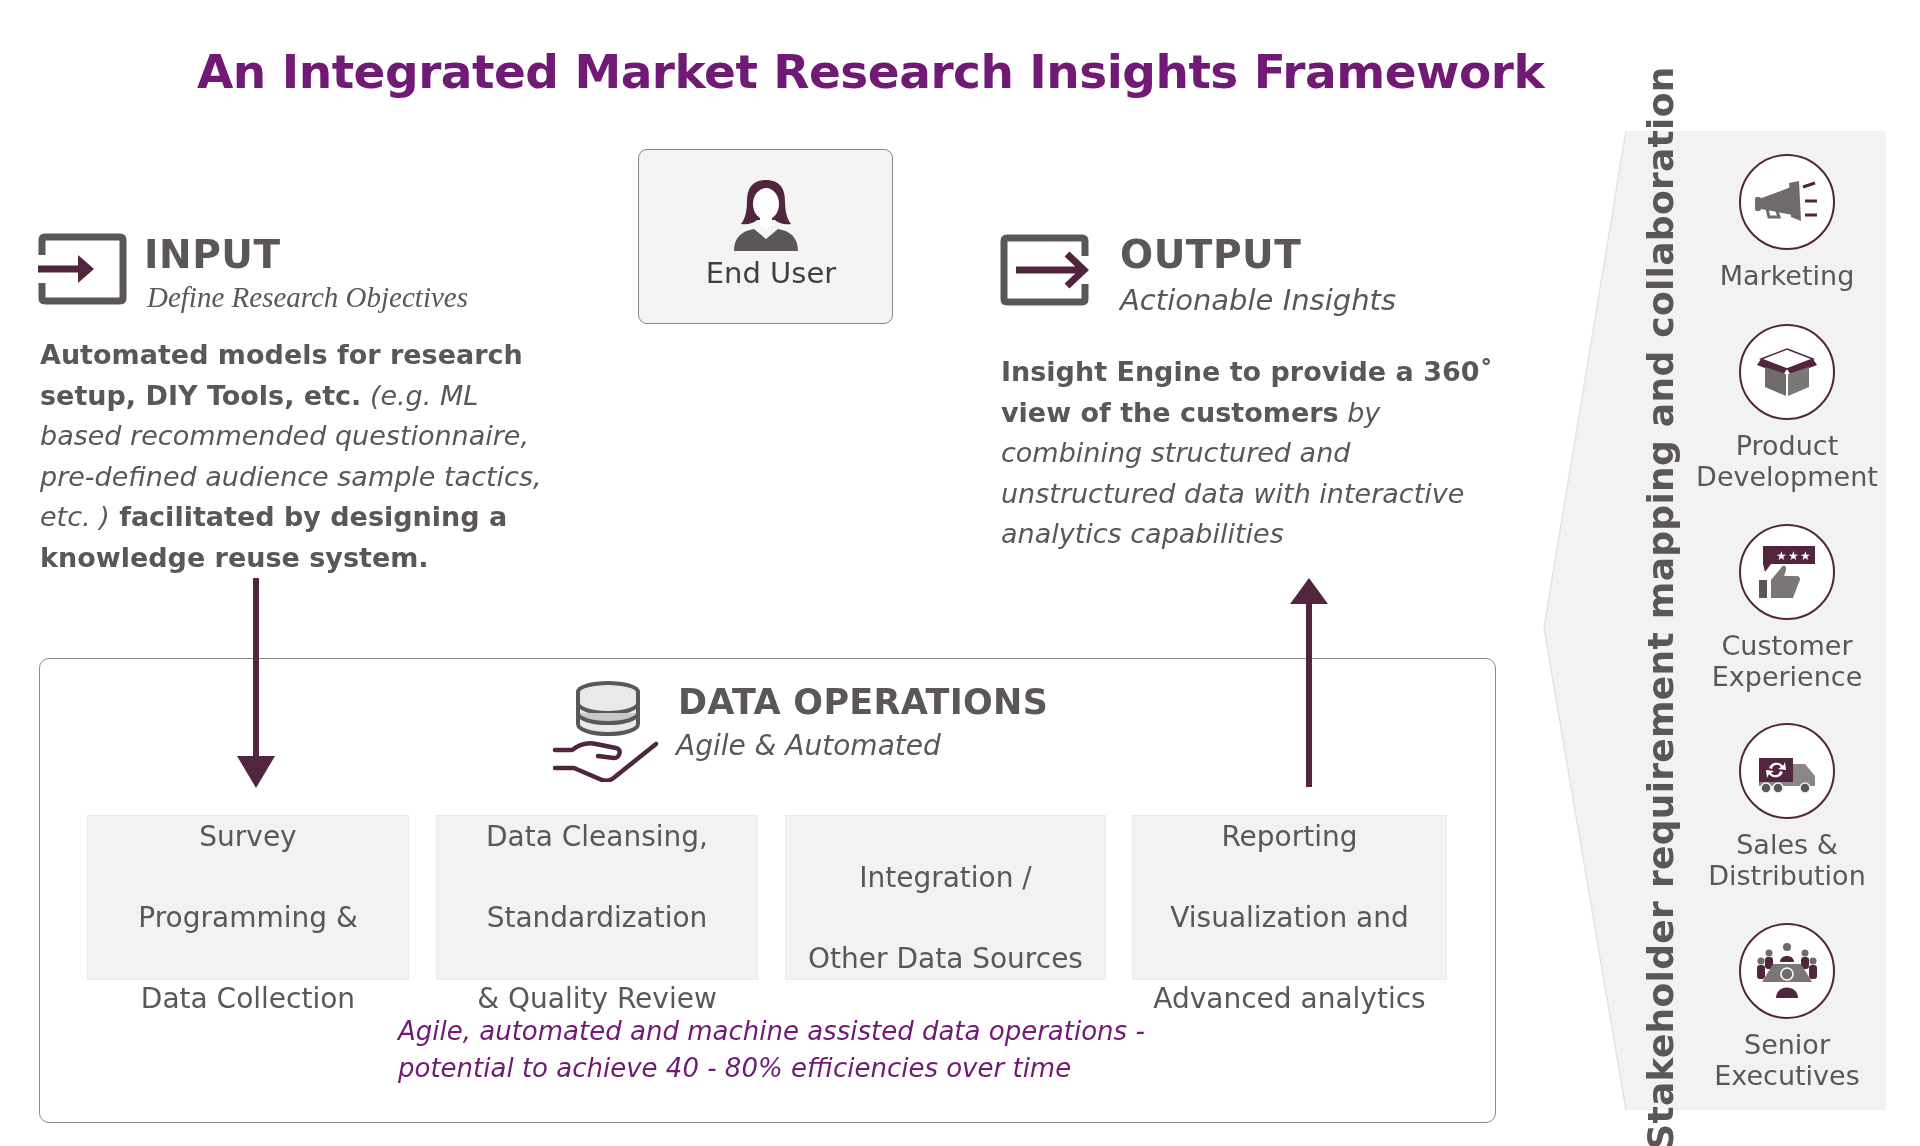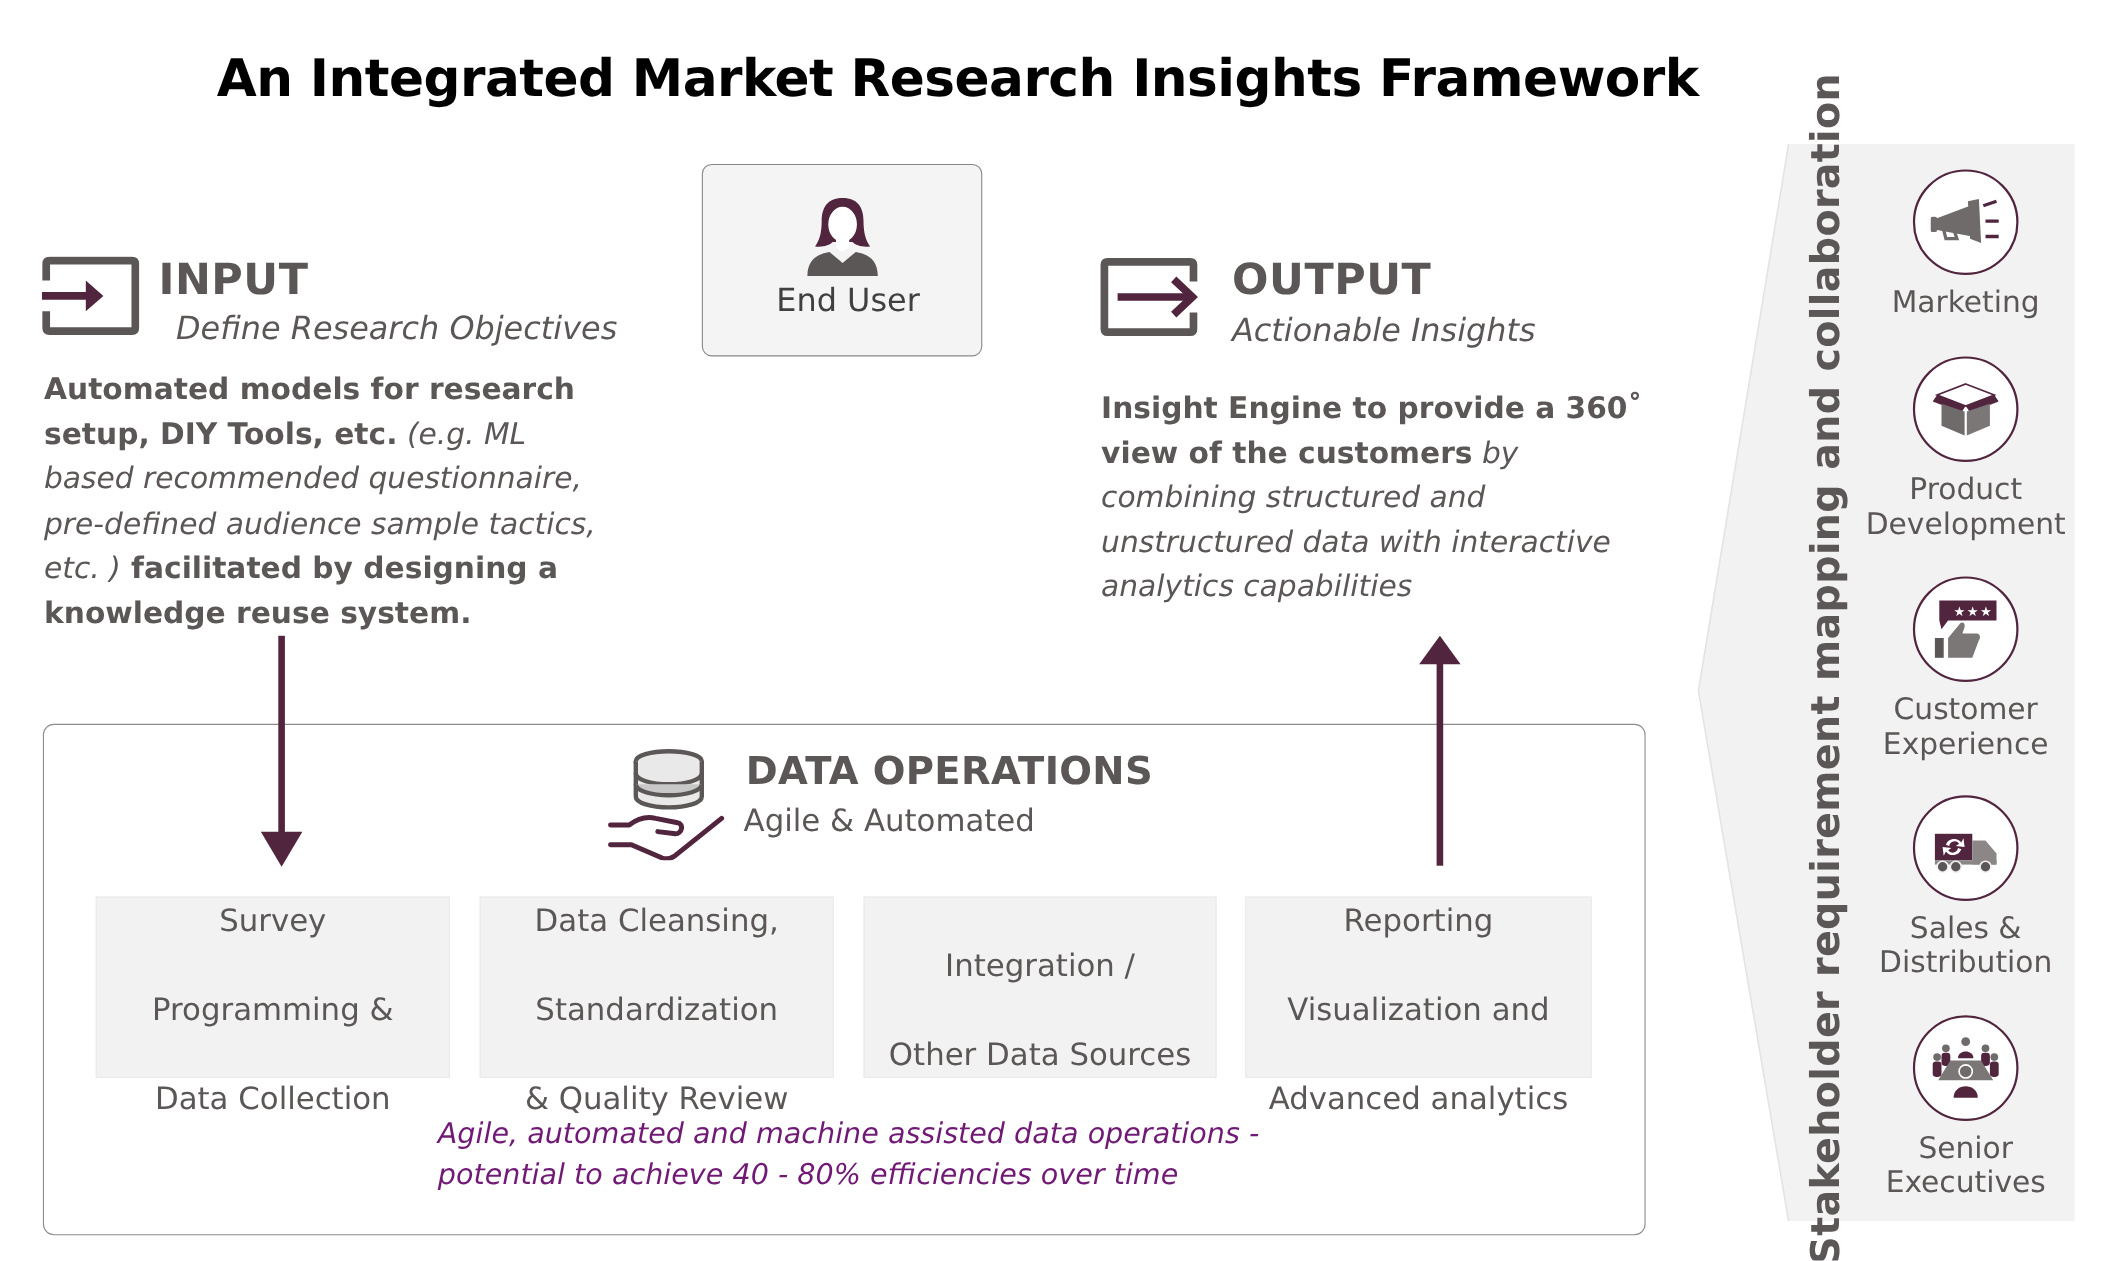--- a/index.html
+++ b/index.html
@@ -1,39 +1,39 @@
 <!DOCTYPE html>
 <html><head>
   <meta charset="utf-8">
   <style>
     html, body { margin: 0; padding: 0; background: #ffffff; }
     body { width: 1920px; height: 1146px; position: relative; overflow: hidden;
            font-family: "DejaVu Sans", "Liberation Sans", sans-serif; color: #5b5756; }
     .abs { position: absolute; }
-    #title { left: 197px; top: 44px; font-size: 47px; font-weight: bold; color: #000000; white-space: nowrap; letter-spacing: -0.5px; }
+    #title { left: 197px; top: 44px; font-size: 47px; font-weight: bold; color: #701a75; white-space: nowrap; letter-spacing: -0.5px; }
 
     
     .io-icon { width: 89px; height: 72px; }
     .io-head { font-size: 39px; font-weight: bold; color: #5b5756; white-space: nowrap; letter-spacing: 0.5px; }
     .io-sub { font-size: 29px; font-style: italic; color: #5b5756; white-space: nowrap; }
     .body-text { font-size: 27px; line-height: 40.5px; color: #5b5756; }
     .body-text b { font-weight: bold; }
     .body-text i { font-style: italic; font-weight: normal; }
 
     
     #end-user { left: 638px; top: 149px; width: 255px; height: 175px; background: #f4f4f4;
                 border: 1.5px solid #8a8786; border-radius: 9px; box-sizing: border-box; }
     #end-user-label { position: absolute; left: 11px; right: 0; top: 106px; text-align: center;
                       font-size: 29px; font-weight: normal; color: #404040; }
 
     
     #data-ops { left: 39px; top: 658px; width: 1457px; height: 465px; border: 1.5px solid #8e8b8a;
                 border-radius: 10px; box-sizing: border-box; background: #ffffff; }
     #do-title { left: 678px; top: 682px; font-size: 35px; font-weight: bold; color: #5b5756; white-space: nowrap; letter-spacing: 0.3px; }
-    #do-sub { left: 676px; top: 729px; font-size: 28px; color: #5b5756; white-space: nowrap; }
+    #do-sub { left: 676px; top: 729px; font-size: 28px; font-style: italic; color: #5b5756; white-space: nowrap; }
     .step { position: absolute; top: 815px; height: 165px; background: #f2f2f2; border: 1.5px solid #eaeaea;
             box-sizing: border-box; display: flex; align-items: center; justify-content: center; text-align: center;
             font-size: 28px; line-height: 40px; color: #5b5756; }
     .step span { display: block; white-space: nowrap; margin-top: 41px; }
     #do-footer { left: 398px; top: 1013px; font-size: 26px; line-height: 37px; font-style: italic; color: #701a75; }
 
     
     .shaft { position: absolute; width: 6px; background: #52253f; }
 
     
@@ -52,21 +52,21 @@
 <div id="title" class="abs">An Integrated Market Research Insights Framework</div>
 
 <div class="abs" style="left:38px; top:233px;">
   <svg class="io-icon" viewBox="0 0 89 72">
     <path d="M4 22 V7 Q4 4 7 4 H82 Q85 4 85 7 V65 Q85 68 82 68 H7 Q4 68 4 65 V50" fill="none" stroke="#5b5756" stroke-width="7"></path>
     <line x1="0" y1="36" x2="44" y2="36" stroke="#52253f" stroke-width="7"></line>
     <polygon points="40,22 56,36 40,50" fill="#52253f"></polygon>
   </svg>
 </div>
 <div class="abs io-head" style="left:144px; top:232px;">INPUT</div>
-<div class="abs io-sub" style="left:160px; top:281px;">Define Research Objectives</div>
+<div class="abs io-sub" style="left:147px; top:281px;font-family:Liberation Serif, serif;">Define Research Objectives</div>
 <div class="abs body-text" style="left:40px; top:335px; width:520px;">
   <b>Automated models for research setup, DIY Tools, etc.</b><i> (e.g. ML based recommended questionnaire, pre-defined audience sample tactics, etc. )</i><b> facilitated by designing a knowledge reuse system.</b>
 </div>
 
 <div id="end-user" class="abs">
   <div style="position:absolute; left:91px; top:27px;">
     <svg width="72" height="76" viewBox="0 0 72 76">
       <path d="M36 3 C22 3 17 12 17 24 C17 34 15 42 11 47 C18 48 24 46 27 43 L45 43 C48 46 54 48 61 47 C57 42 55 34 55 24 C55 12 50 3 36 3 Z" fill="#52253f"></path>
       <ellipse cx="36" cy="27" rx="13" ry="16" fill="#ffffff"></ellipse>
       <path d="M30 40 L42 40 L42 48 L36 52 L30 48 Z" fill="#ffffff"></path>

